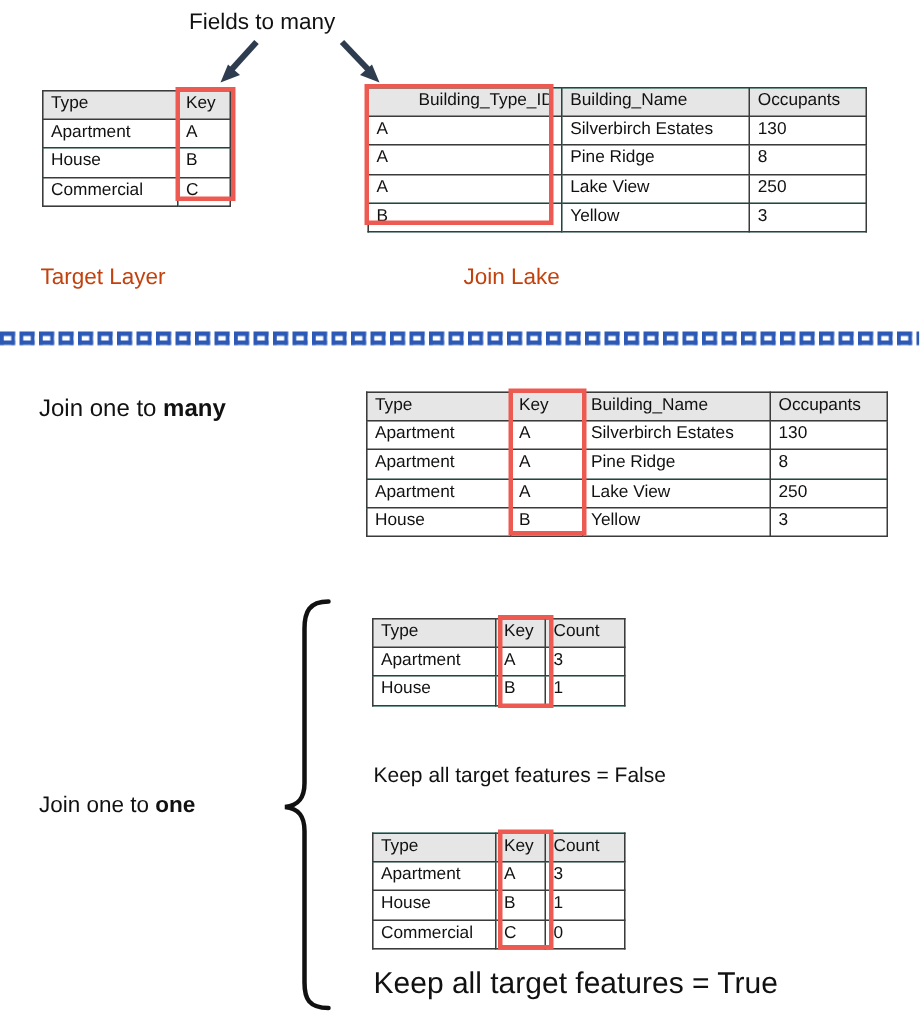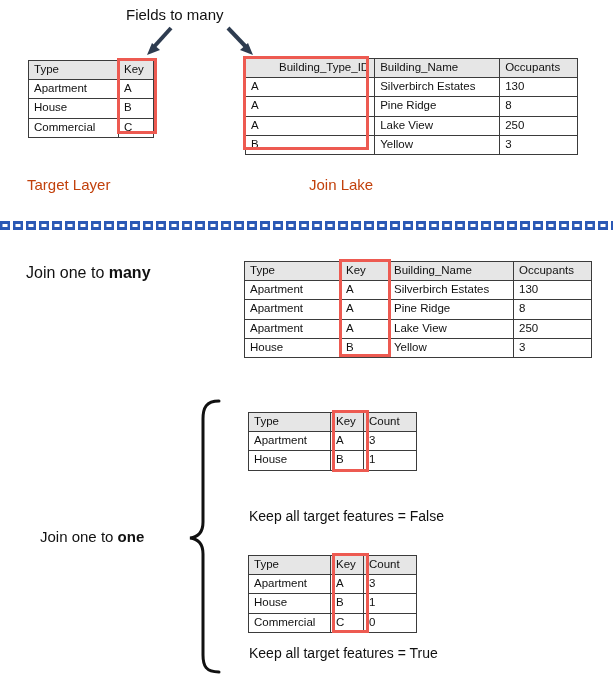--- a/index.html
+++ b/index.html
@@ -209,21 +209,21 @@
         <td>House</td>
         <td>B</td>
         <td>Yellow</td>
         <td>3</td>
       </tr>
     </tbody>
   </table>
 </div>
 <div class="keybox" style="left:339px; top:259px; width:52px; height:98px;"></div>
 
-<div class="abs label" style="left:40px; top:528px; font-size:15px;">
+<div class="abs label" style="left:26px; top:528px; font-size:15px;">
   <span>Join one to </span><span class="b">one</span>
 </div>
 
 <div class="abs" style="left:248px; top:412px;">
   <table class="dt">
     <thead>
       <tr>
         <th style="width:82px;">Type</th>
         <th style="width:33px;">Key</th>
         <th style="width:53px;">Count</th>
@@ -272,21 +272,21 @@
       <tr>
         <td>Commercial</td>
         <td>C</td>
         <td>0</td>
       </tr>
     </tbody>
   </table>
 </div>
 <div class="keybox" style="left:332px; top:553px; width:37px; height:80px;"></div>
 
-<div class="abs heading-small" style="left:249px; top:645px; font-size:14px;">
+<div class="abs heading-small" style="left:249px; top:645px; font-size:20px;">
   <span>Keep all target features = </span><span class="b">True</span>
 </div>
 
 <svg class="overlay" viewBox="0 0 613 689" xmlns="http://www.w3.org/2000/svg">
 
   <g>
     <line x1="171" y1="28" x2="152" y2="49" stroke="#2e3c50" stroke-width="4" stroke-linecap="butt"></line>
     <polygon points="147,55 160,50 152,43" fill="#2e3c50"></polygon>
   </g>
 

